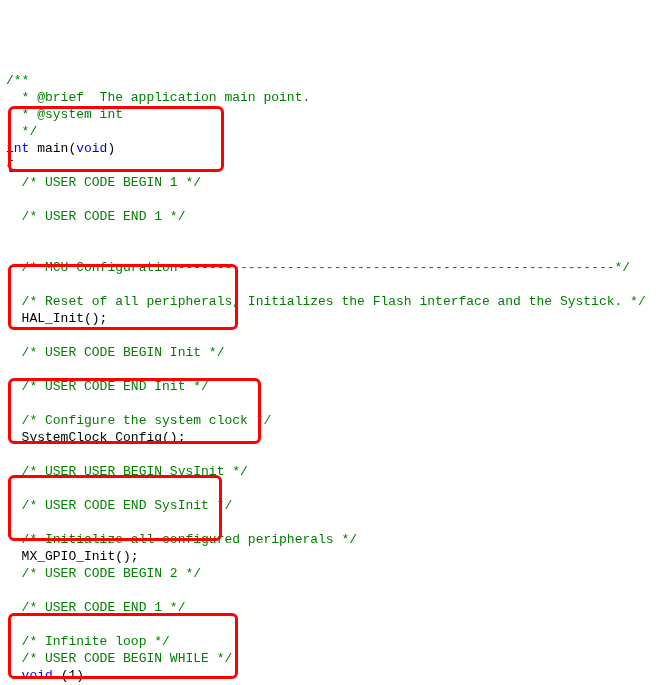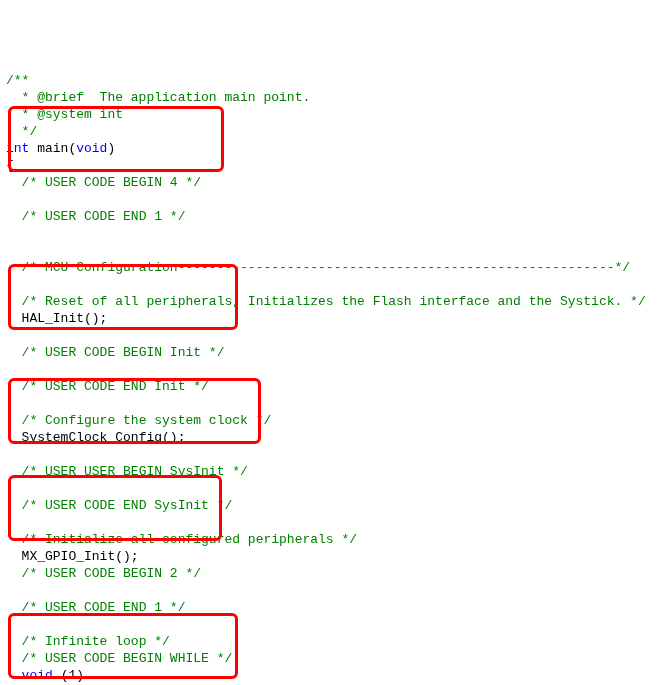--- a/index.html
+++ b/index.html
@@ -25,21 +25,21 @@
 <body>
 
 
 
 <span class="c">/**</span>
 <span class="c">  * @brief  The application main point.</span>
 <span class="c">  * @system int</span>
 <span class="c">  */</span>
 <span class="kw">int</span><span> main(</span><span class="kw">void</span><span>)</span>
 <span>{</span>
-  <span class="c">/* USER CODE BEGIN 4 */</span>
+  <span class="c">/* USER CODE BEGIN 1 */</span>
 
   <span class="c">/* USER CODE END 1 */</span>
 
 
   <span class="c">/* MCU Configuration--------------------------------------------------------*/</span>
 
   <span class="c">/* Reset of all peripherals, Initializes the Flash interface and the Systick. */</span>
   <span>HAL_Init();</span>
 
   <span class="c">/* USER CODE BEGIN Init */</span>

